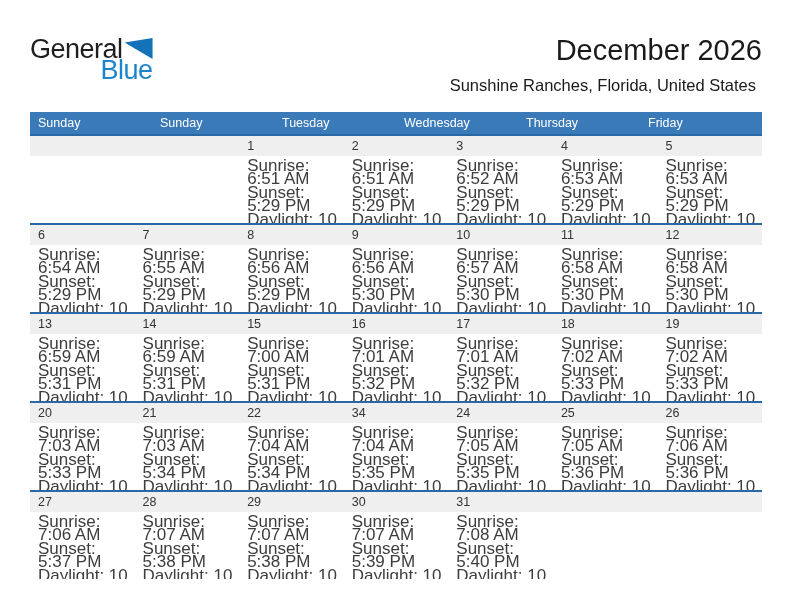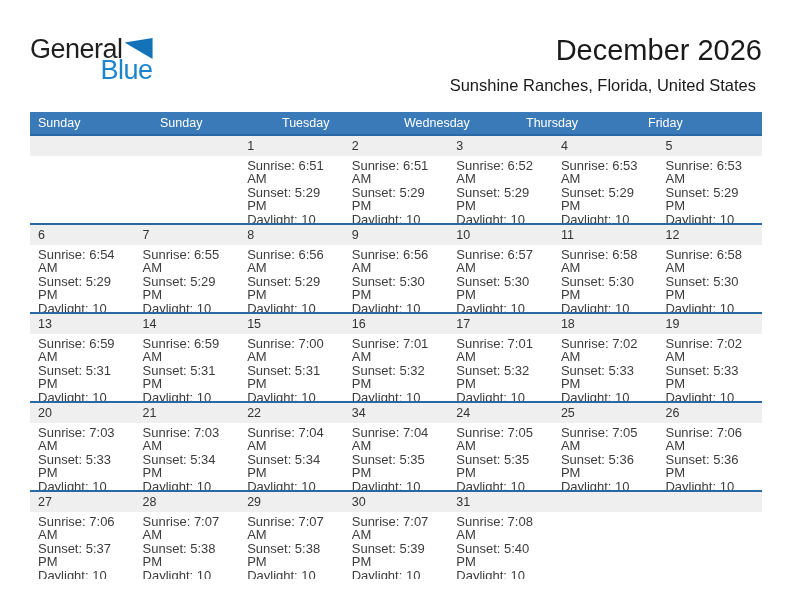--- a/index.html
+++ b/index.html
@@ -20,21 +20,21 @@
 
   
   .calendar { position: absolute; left: 30px; top: 104px; width: 732px; }
   .weekday-row { display: flex; background: #3b7ab8; height: 22px; margin-top: 8px; }
   .weekday-cell { flex: 1 1 0; color: #ffffff; font-size: 12.5px; line-height: 22px; padding-left: 8px;
                   white-space: nowrap; overflow: hidden; }
   .week-row { display: flex; border-top: 2px solid #2a67a5; height: 89px; }
   .day-cell { flex: 1 1 0; display: flex; flex-direction: column; overflow: hidden; }
   .day-num-band { background: #efefef; height: 20px; font-size: 12.5px; line-height: 20px;
                   padding-left: 8px; color: #333333; }
-  .day-body { padding: 3px 6px 0 8px; font-size: 13px; line-height: 13.4px; color: #3d3d3d; }
+  .day-body { padding: 3px 6px 0 8px; font-size: 17px; line-height: 13.4px; color: #3d3d3d; }
 </style>
 </head>
 <body>
 
 <div class="page">
 
   <div class="logo">
     <div class="logo-line1">
       <span class="logo-general">General</span>
       <span class="logo-triangle"></span>

